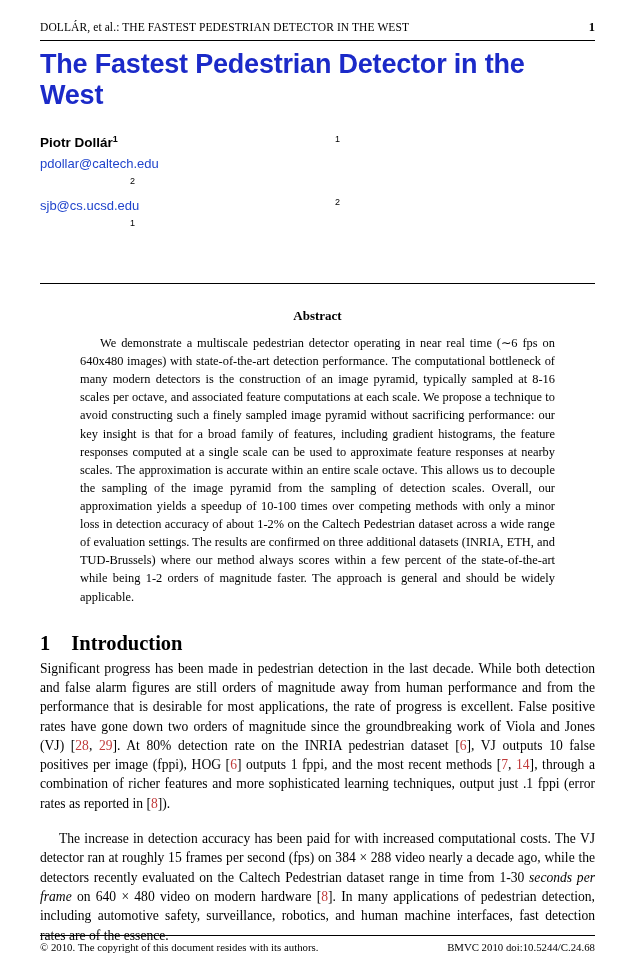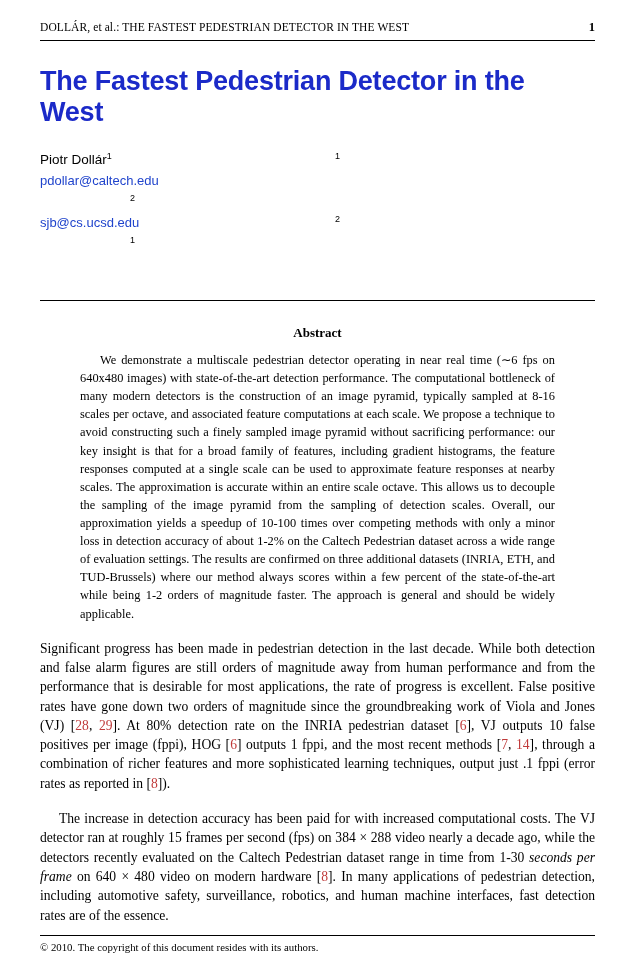--- a/index.html
+++ b/index.html
@@ -21,49 +21,49 @@
     display: flex; justify-content: space-between; align-items: baseline;
     font-size: 11.5px; padding-top: 6px; letter-spacing: 0.1px;
   }
   .running-header .pagenum { font-weight: bold; font-size: 12.5px; }
   .header-rule { border: none; border-top: 1.2px solid #000; margin-top: 5px; }
   
   .paper-title {
     font-family: "Liberation Sans", sans-serif;
     font-weight: 700; font-size: 27px; letter-spacing: -0.2px;
     color: var(--title-blue, #1b2ac8);
-    margin-top: 25px;
+    margin-top: 8px;
   }
   
   .author-block {
     position: relative; height: 104px; margin-top: 24px;
     font-family: "Liberation Sans", sans-serif; font-size: 13px;
   }
   .a-row { height: 21px; }
-  .author-name { font-size: 13.5px; }
+  .author-name { font-size: 13.5px; font-weight: bold; }
   sup { font-size: 9px; vertical-align: super; line-height: 0; }
   .email-link { color: var(--link-blue, #2044cc); text-decoration: none; cursor: pointer; }
   .lone-sup { padding-left: 90px; }
   .affil-marker { position: absolute; left: 295px; font-size: 13px; }
   .affil-marker.m1 { top: 0; }
   .affil-marker.m2 { top: 63px; }
   
   .mid-rule { border: none; border-top: 1.2px solid #000; margin-top: 44px; }
   
   .abstract-heading { text-align: center; font-weight: bold; font-size: 13px; margin-top: 24px; }
   .abstract-text {
     margin: 10px 40px 0 40px;
     font-size: 12.4px; line-height: 1.46;
     text-align: justify; text-indent: 20px;
   }
   
   .section-heading { margin-top: 26px; font-size: 20.5px; font-weight: bold; font-family: "Liberation Serif", serif; }
   .section-heading .num { margin-right: 21px; }
   
-  .body-par { font-size: 13.6px; line-height: 1.42; text-align: justify; margin-top: 16px; }
+  .body-par { font-size: 13.6px; line-height: 1.42; text-align: justify; margin-top: 4px; }
   .body-par.indent { margin-top: 16px; text-indent: 19px; }
   .seg-cite { color: var(--cite-red, #c03a3a); cursor: pointer; }
   .seg-italic { font-style: italic; }
   
   .footer { position: absolute; left: 40px; right: 40px; bottom: 4px; }
   .footer-rule { border: none; border-top: 1px solid #000; margin-bottom: 4px; }
   .footer-row { display: flex; justify-content: space-between; font-size: 10.8px; line-height: 1.45; }
   .footer-right { white-space: nowrap; padding-left: 20px; }
 </style>
 </head>
@@ -97,26 +97,30 @@
     </div>
     <span class="affil-marker m1"><sup>1</sup></span>
     <span class="affil-marker m2"><sup>2</sup></span>
   </div>
 
   <hr class="mid-rule">
 
   <div class="abstract-heading">Abstract</div>
   <p class="abstract-text">We demonstrate a multiscale pedestrian detector operating in near real time (∼6 fps on 640x480 images) with state-of-the-art detection performance. The computational bottleneck of many modern detectors is the construction of an image pyramid, typically sampled at 8-16 scales per octave, and associated feature computations at each scale. We propose a technique to avoid constructing such a finely sampled image pyramid without sacrificing performance: our key insight is that for a broad family of features, including gradient histograms, the feature responses computed at a single scale can be used to approximate feature responses at nearby scales. The approximation is accurate within an entire scale octave. This allows us to decouple the sampling of the image pyramid from the sampling of detection scales. Overall, our approximation yields a speedup of 10-100 times over competing methods with only a minor loss in detection accuracy of about 1-2% on the Caltech Pedestrian dataset across a wide range of evaluation settings. The results are confirmed on three additional datasets (INRIA, ETH, and TUD-Brussels) where our method always scores within a few percent of the state-of-the-art while being 1-2 orders of magnitude faster. The approach is general and should be widely applicable.</p>
 
+  <h2 class="section-heading">
+    <span class="num">1</span><span>Introduction</span>
+  </h2>
 
   <p class="body-par"><span>Significant progress has been made in pedestrian detection in the last decade. While both detection and false alarm figures are still orders of magnitude away from human performance and from the performance that is desirable for most applications, the rate of progress is excellent. False positive rates have gone down two orders of magnitude since the groundbreaking work of Viola and Jones (VJ) [</span><span class="seg-cite">28</span><span>, </span><span class="seg-cite">29</span><span>]. At 80% detection rate on the INRIA pedestrian dataset [</span><span class="seg-cite">6</span><span>], VJ outputs 10 false positives per image (fppi), HOG [</span><span class="seg-cite">6</span><span>] outputs 1 fppi, and the most recent methods [</span><span class="seg-cite">7</span><span>, </span><span class="seg-cite">14</span><span>], through a combination of richer features and more sophisticated learning techniques, output just .1 fppi (error rates as reported in [</span><span class="seg-cite">8</span><span>]).</span></p>
   <p class="body-par indent"><span>The increase in detection accuracy has been paid for with increased computational costs. The VJ detector ran at roughly 15 frames per second (fps) on 384 × 288 video nearly a decade ago, while the detectors recently evaluated on the Caltech Pedestrian dataset range in time from 1-30 </span><span class="seg-italic">seconds per frame</span><span> on 640 × 480 video on modern hardware [</span><span class="seg-cite">8</span><span>]. In many applications of pedestrian detection, including automotive safety, surveillance, robotics, and human machine interfaces, fast detection rates are of the essence.</span></p>
 
   <div class="footer">
     <hr class="footer-rule">
     <div class="footer-row">
       <div class="footer-left">
         <div>© 2010. The copyright of this document resides with its authors.</div>
       </div>
+      <div class="footer-right">BMVC 2010 doi:10.5244/C.24.68</div>
     </div>
   </div>
 
 </div>
 
 </body></html>

